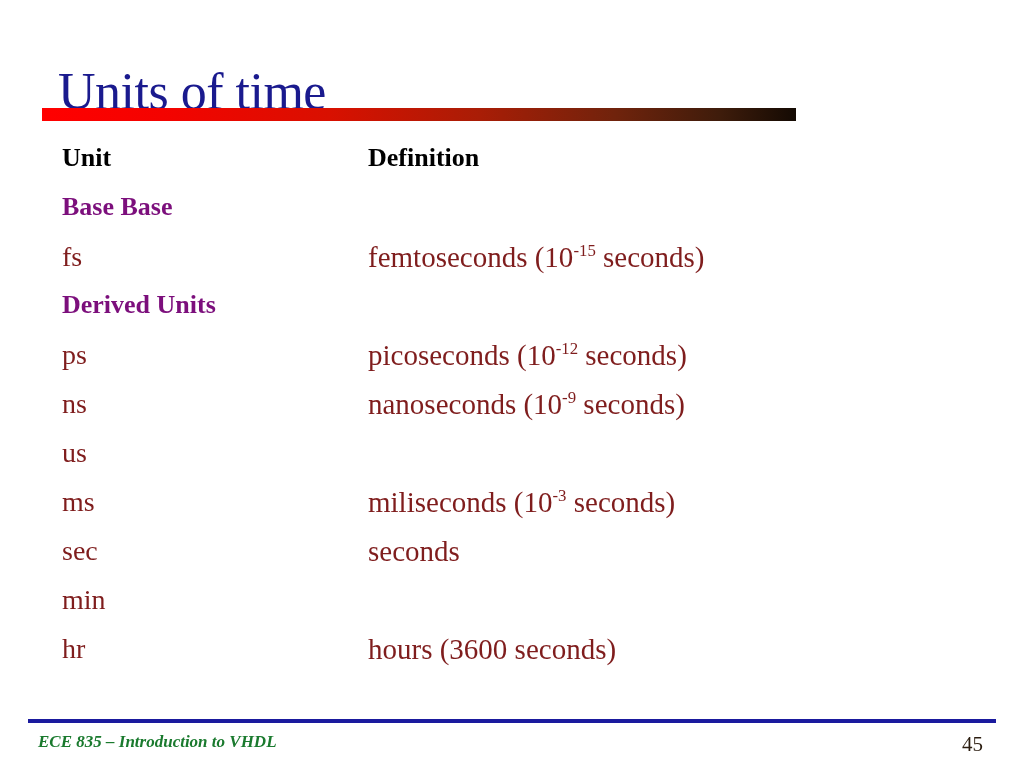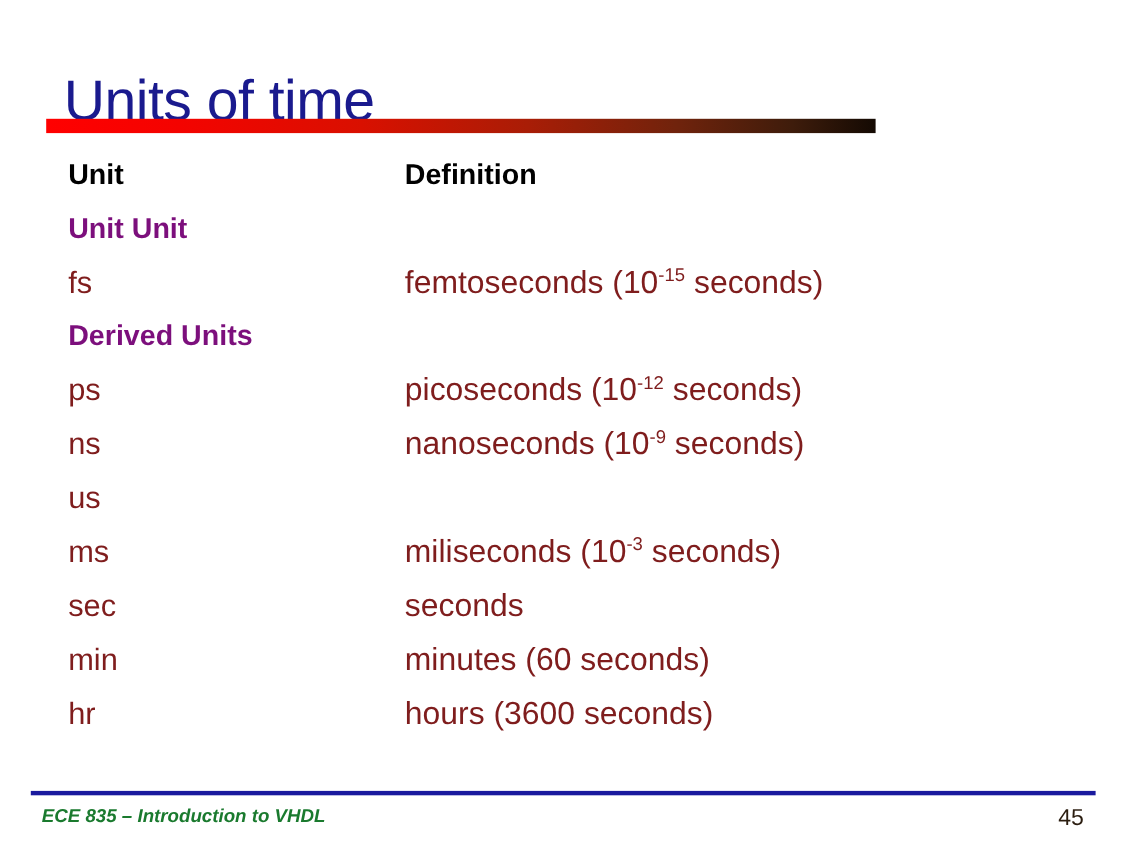--- a/index.html
+++ b/index.html
@@ -14,20 +14,21 @@
     overflow: hidden;
     font-family: "Liberation Sans", sans-serif;
     -webkit-font-smoothing: antialiased;
   }
 
   .slide {
     position: relative;
     width: 952px;
     height: 768px;
     background: #ffffff;
+    font-family: Liberation Serif, serif;
   }
 
   
   .slide-title {
     position: absolute;
     left: 58px;
     top: 30px;
     font-size: 52px;
     font-weight: normal;
     letter-spacing: -0.5px;
@@ -139,21 +140,21 @@
   <h1 class="slide-title">Units of time</h1>
 
   <div class="title-rule"></div>
 
   <div class="table" id="table-body">
       <div class="row">
         <div class="cell-unit hdr">Unit</div>
         <div class="cell-def hdr"><span>Definition</span></div>
       </div>
       <div class="row">
-        <div class="cell-unit grp">Unit Unit</div>
+        <div class="cell-unit grp">Base Base</div>
       </div>
       <div class="row">
         <div class="cell-unit body-txt">fs</div>
         <div class="cell-def body-txt"><span>femtoseconds (10</span><sup>-15</sup><span> seconds)</span></div>
       </div>
       <div class="row">
         <div class="cell-unit grp">Derived Units</div>
       </div>
       <div class="row">
         <div class="cell-unit body-txt">ps</div>
@@ -169,21 +170,20 @@
       <div class="row">
         <div class="cell-unit body-txt">ms</div>
         <div class="cell-def body-txt"><span>miliseconds (10</span><sup>-3</sup><span> seconds)</span></div>
       </div>
       <div class="row">
         <div class="cell-unit body-txt">sec</div>
         <div class="cell-def body-txt"><span>seconds</span></div>
       </div>
       <div class="row">
         <div class="cell-unit body-txt">min</div>
-        <div class="cell-def body-txt"><span>minutes (60 seconds)</span></div>
       </div>
       <div class="row">
         <div class="cell-unit body-txt">hr</div>
         <div class="cell-def body-txt"><span>hours (3600 seconds)</span></div>
       </div>
     </div>
 
   <div class="footer-rule"></div>
 
   <div class="footer-left">ECE 835 – Introduction to VHDL</div>

